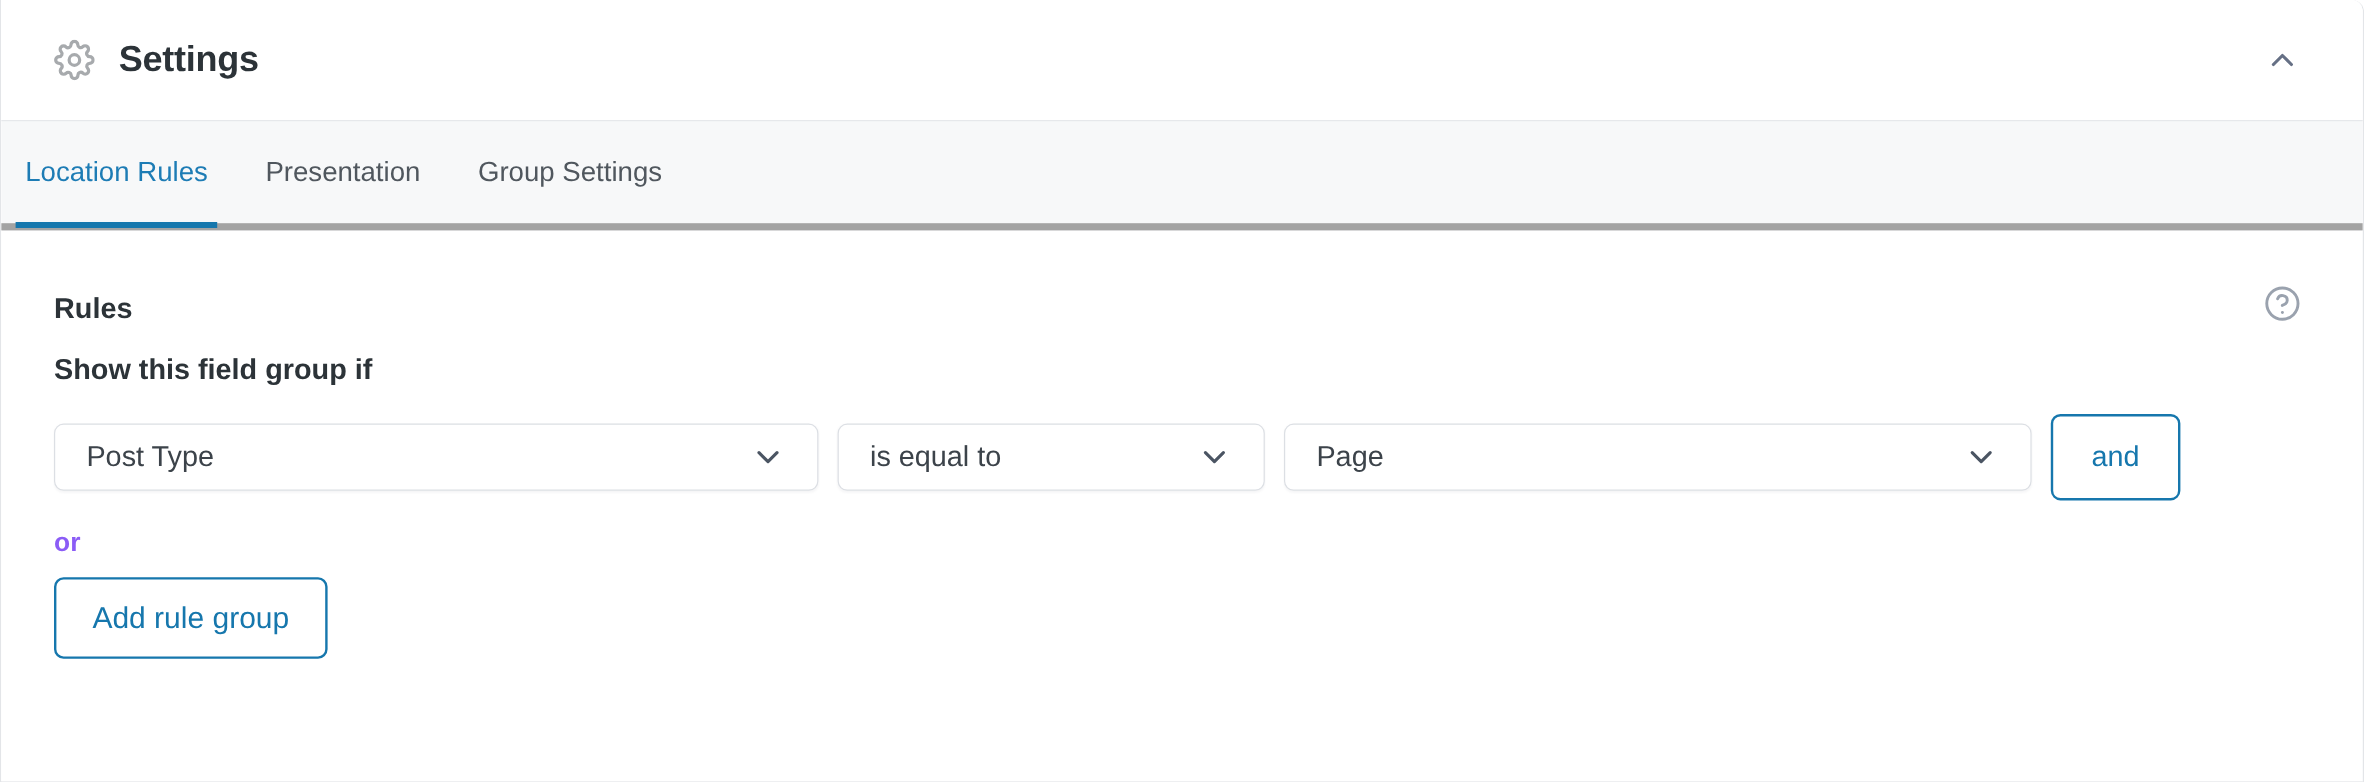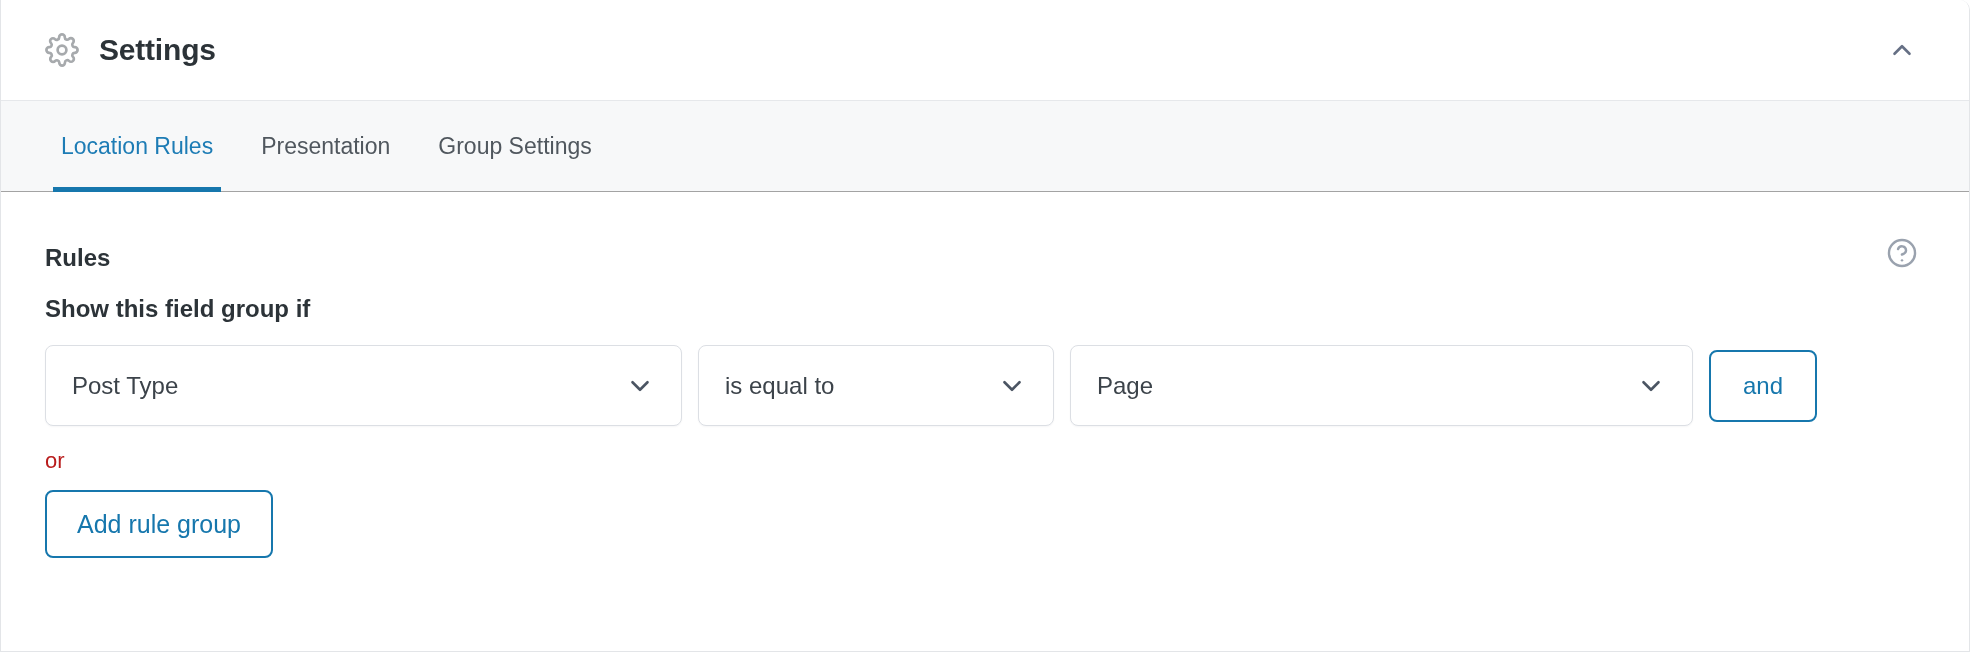--- a/index.html
+++ b/index.html
@@ -64,24 +64,24 @@
     border: none;
   }
   .collapse-toggle svg { display: block; width: 30px; height: 30px; }
 
   
   .tab-bar {
     position: relative;
     height: 92px;
     background: #f7f8f9;
     border-top: 1px solid #e6e8eb;
-    border-bottom: 1px solid #a3a3a3;
-    display: flex;
-    align-items: center;
-    padding: 0 60px;
+    border-bottom: 6px solid #a3a3a3;
+    display: flex;
+    align-items: center;
+    padding: 0 20px;
   }
 
   .tab {
     position: relative;
     height: 92px;
     display: flex;
     align-items: center;
     padding: 0 0px;
     margin-right: 48px;
     font-size: 23px;
@@ -145,21 +145,21 @@
   .rule-group { margin-top: 24px; }
 
   .rule-row {
     display: flex;
     align-items: center;
     gap: 16px;
   }
 
   .select {
     position: relative;
-    height: 81px;
+    height: 56px;
     background: #ffffff;
     border: 1px solid #dcdfe4;
     border-radius: 8px;
     display: flex;
     align-items: center;
     padding: 0 26px;
     cursor: pointer;
     box-shadow: 0 1px 2px rgba(16,24,40,0.04);
   }
 
@@ -197,22 +197,22 @@
     border-radius: 8px;
     color: #1677ad;
     font-size: 24px;
     font-family: "Liberation Sans", sans-serif;
     cursor: pointer;
   }
 
   .or-label {
     margin-top: 24px;
     font-size: 22px;
-    font-weight: 400;
-    color: #b91c1c;
+    font-weight: 700;
+    color: #8b5cf6;
     line-height: 1;
   }
 
   .btn-add-rule-group {
     margin-top: 18px;
     height: 68px;
     padding: 0 30px;
     display: inline-flex;
     align-items: center;
     justify-content: center;

